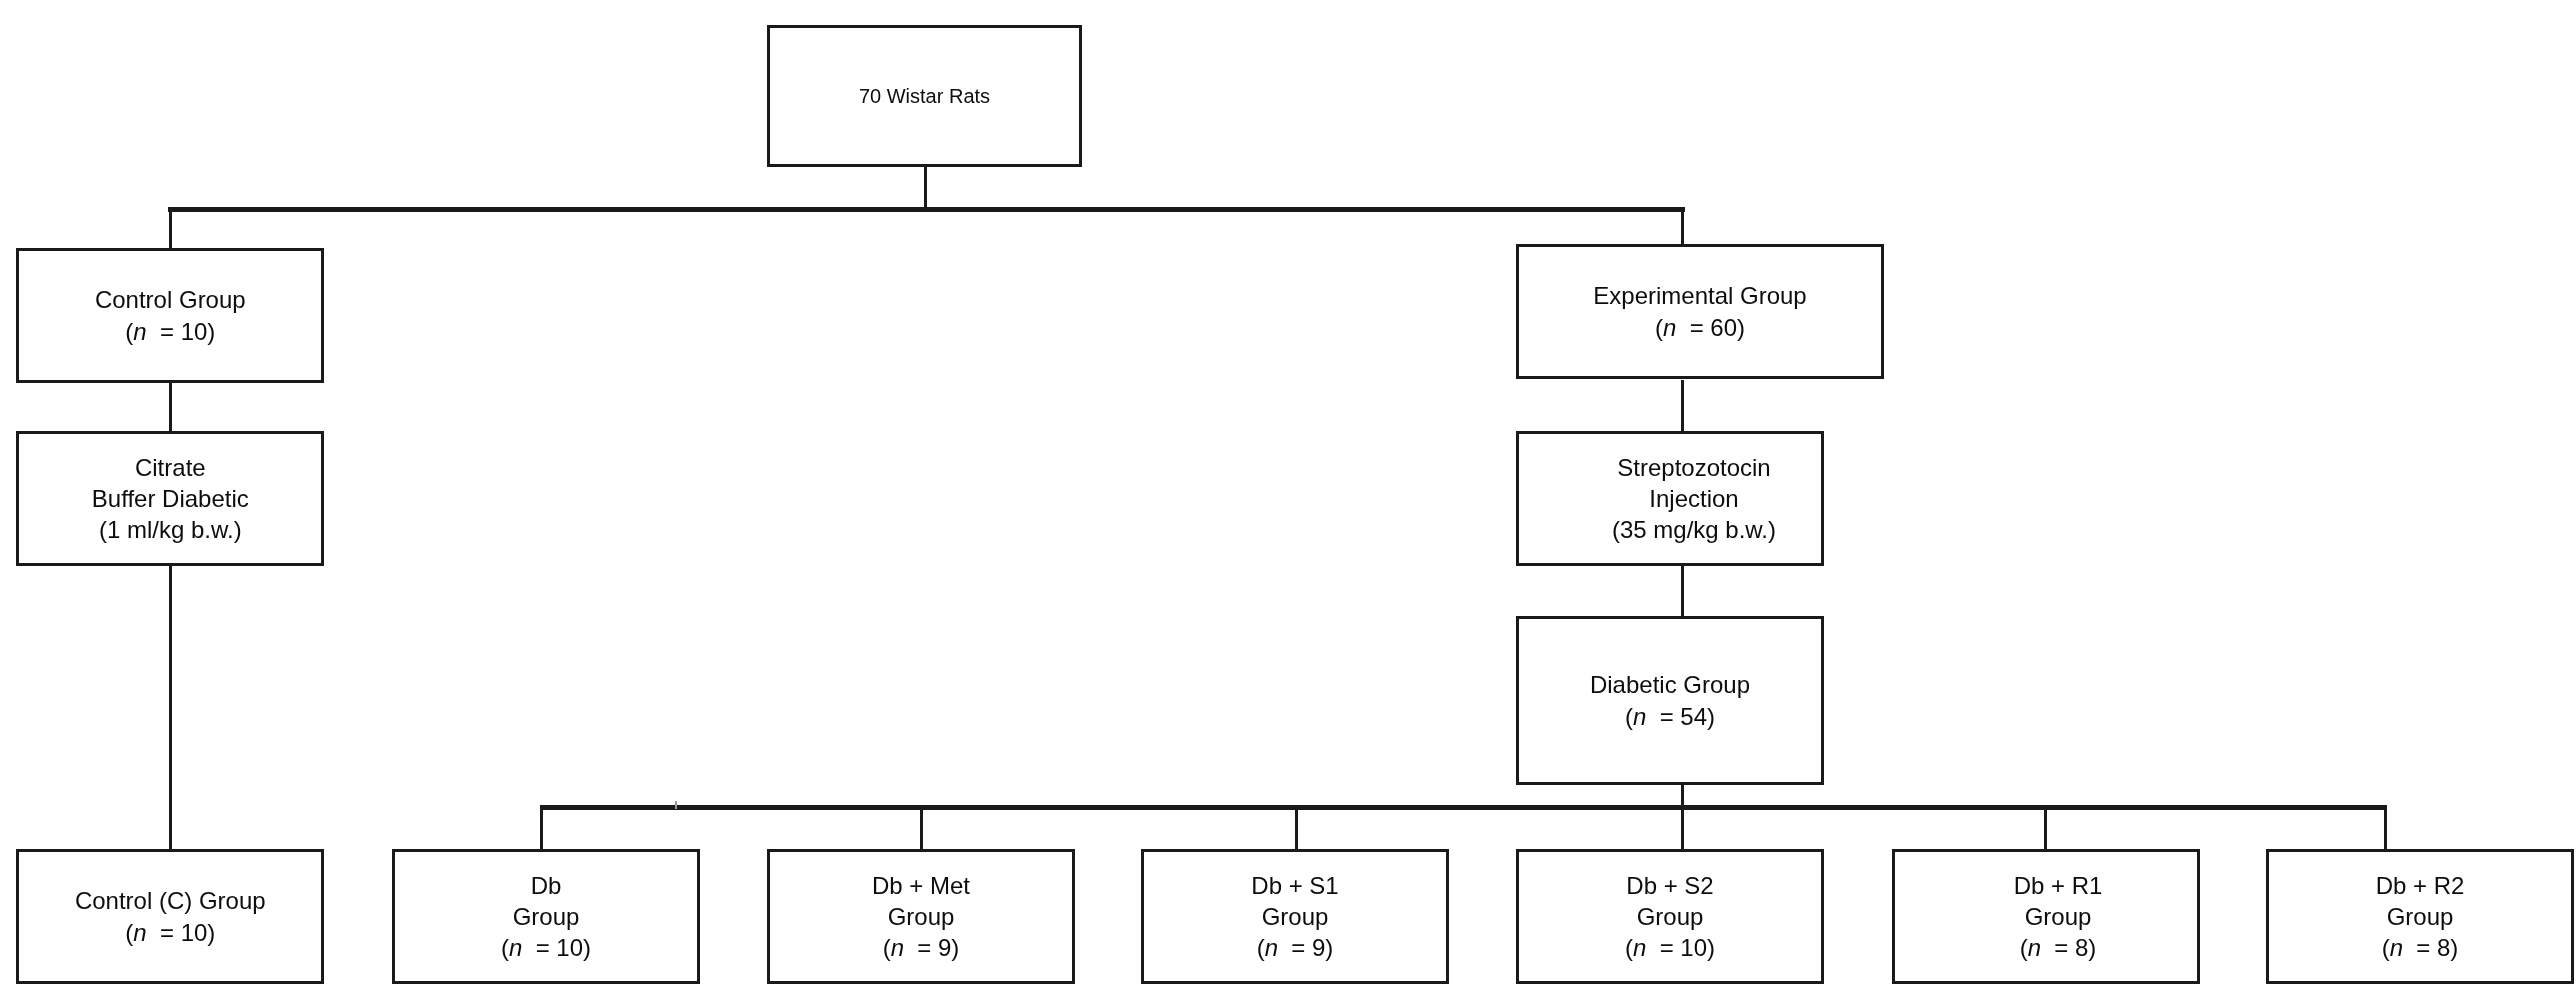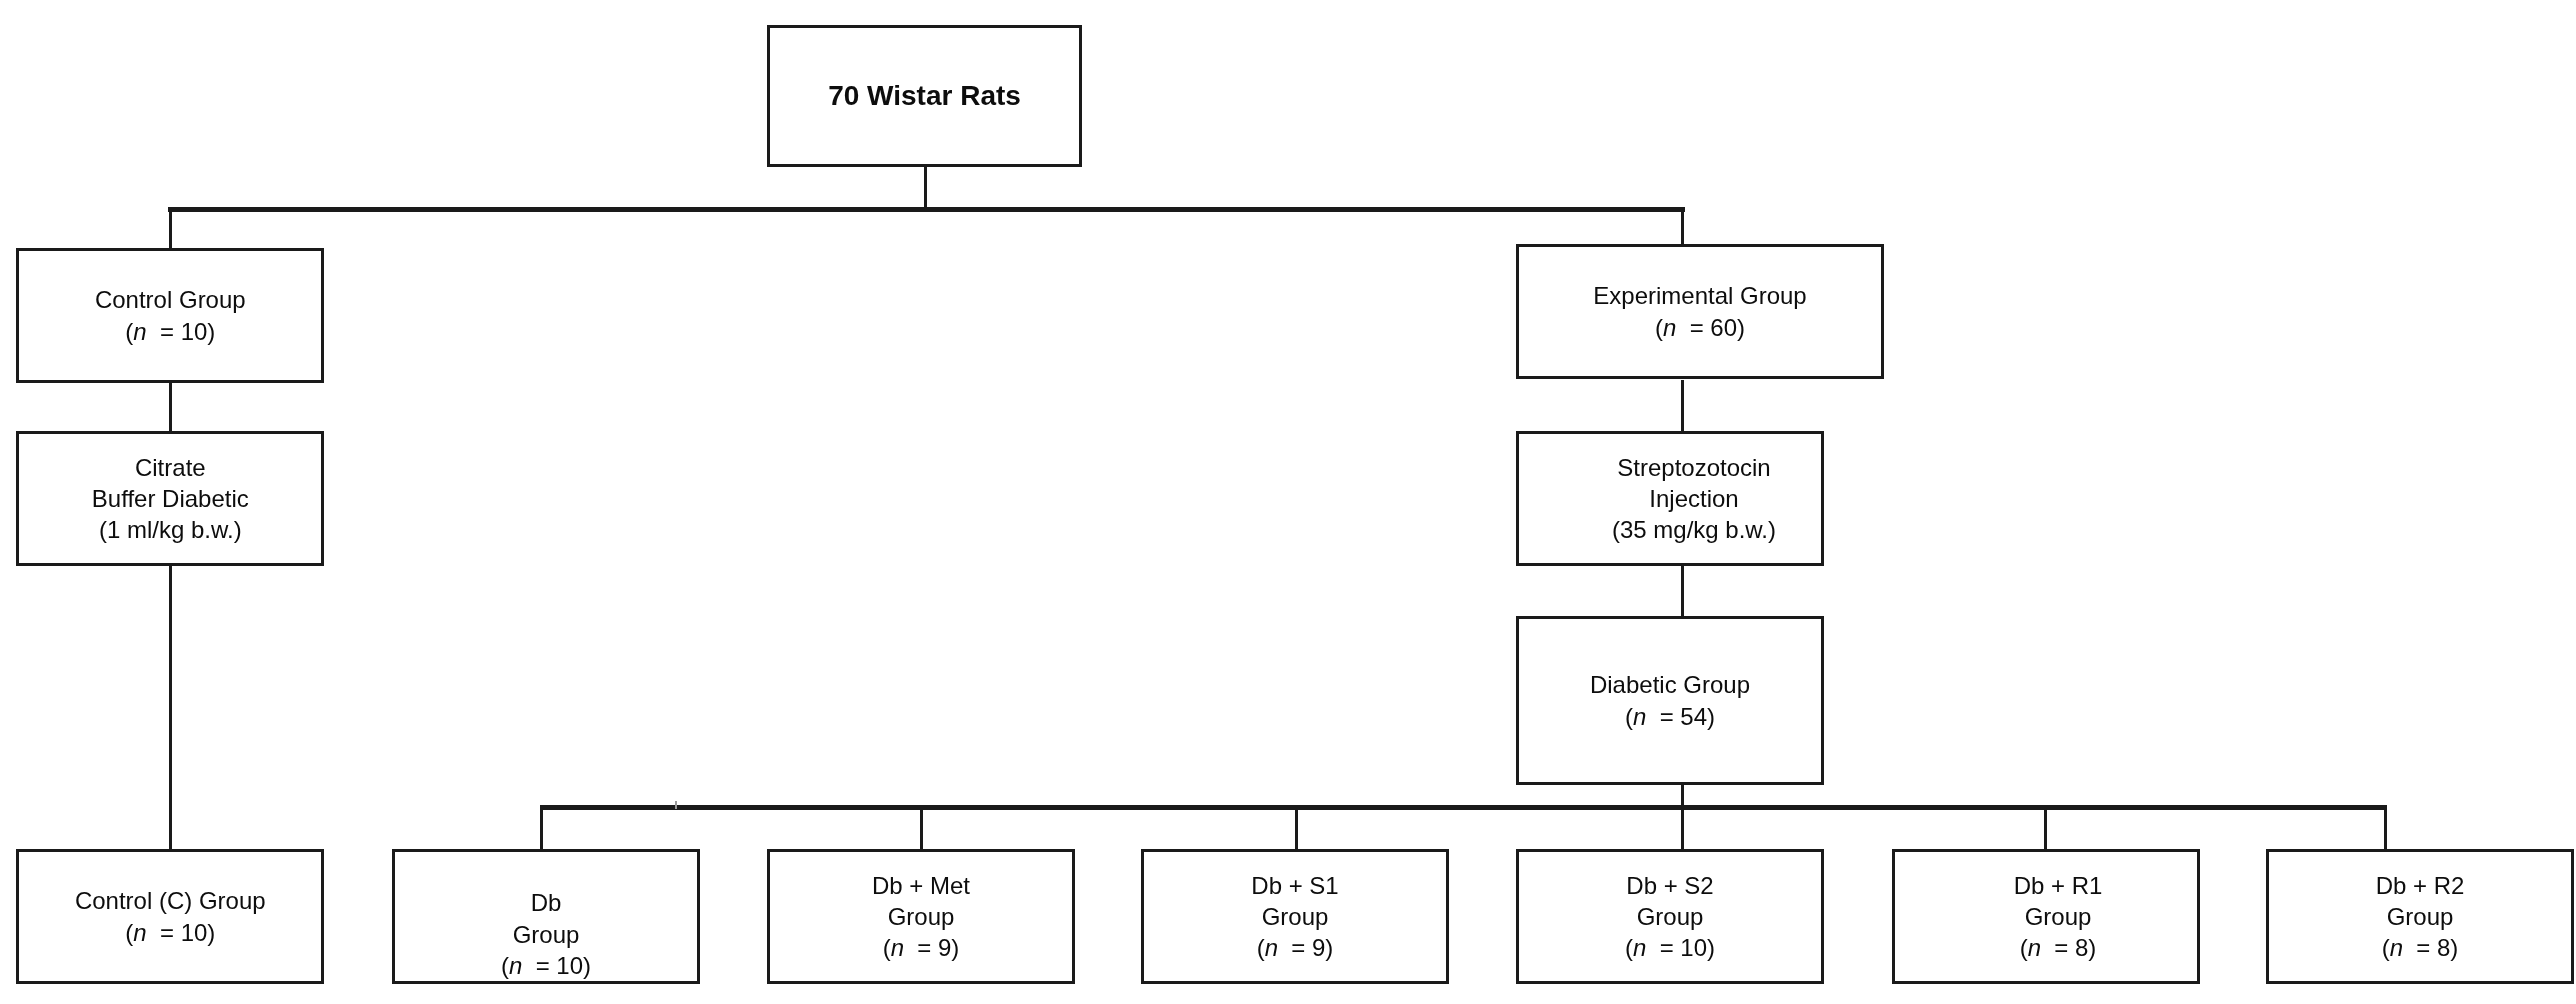--- a/index.html
+++ b/index.html
@@ -29,22 +29,22 @@
     z-index: 3;
   }
   .node .line {
     display: block;
     white-space: nowrap;
     line-height: 1.30;
     font-size: 24px;
     font-weight: 400;
   }
   .node.root .line {
-    font-weight: 700;
-    font-size: 28px;
+    font-weight: 400;
+    font-size: 20px;
   }
   .nvar {
     font-style: italic;
   }
   .connector {
     position: absolute;
     background: #1a1a1a;
     z-index: 1;
   }
   .connector.v { width: 2.9px; }
@@ -120,21 +120,21 @@
   <div class="node" style="left:1516px; top:616px; width:308px; height:169px;">
     <span class="line">Diabetic Group</span>
     <span class="line">(<span class="nvar">n</span>&nbsp; = 54)</span>
   </div>
 
   <div class="node" style="left:16.3px; top:849px; width:308px; height:135px;">
     <span class="line">Control (C) Group</span>
     <span class="line">(<span class="nvar">n</span>&nbsp; = 10)</span>
   </div>
 
-  <div class="node" style="left:392px; top:849px; width:308px; height:135px;justify-content:flex-end;">
+  <div class="node" style="left:392px; top:849px; width:308px; height:135px;">
     <span class="line">Db</span>
     <span class="line">Group</span>
     <span class="line">(<span class="nvar">n</span>&nbsp; = 10)</span>
   </div>
 
   <div class="node" style="left:767px; top:849px; width:308px; height:135px;">
     <span class="line">Db + Met</span>
     <span class="line">Group</span>
     <span class="line">(<span class="nvar">n</span>&nbsp; = 9)</span>
   </div>

